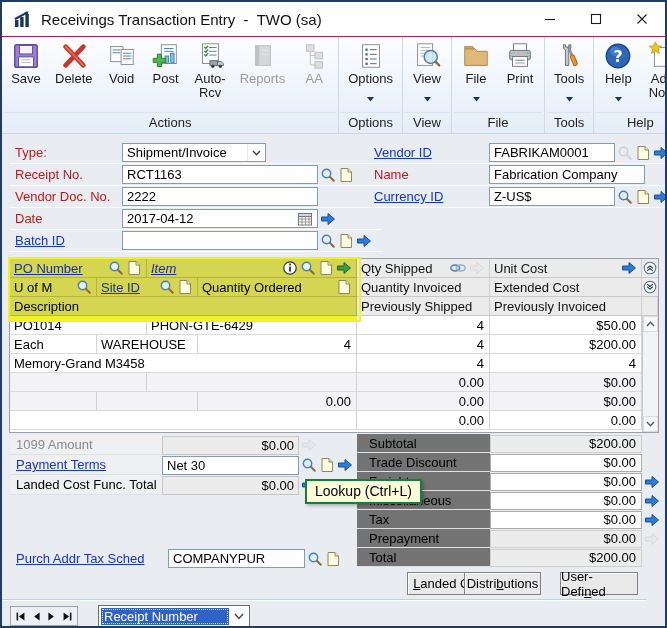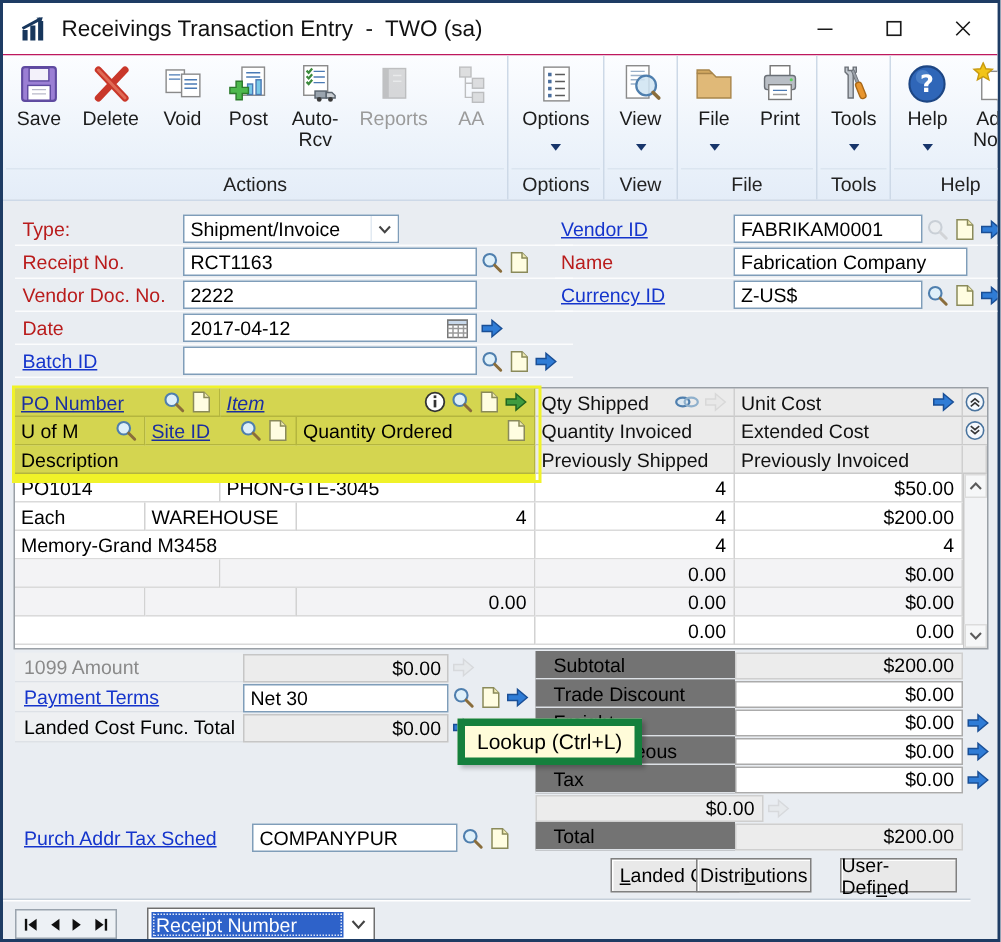--- a/index.html
+++ b/index.html
@@ -69,21 +69,21 @@
   .sl-lbl{box-sizing:border-box;width:152px;flex:0 0 152px;font-size:13px;padding-left:6px;background:#eef0f2;border-bottom:1px solid #dde1e6;align-self:stretch;display:flex;align-items:center;}
   .sl-val{box-sizing:border-box;width:137px;flex:0 0 137px;height:19px;font-size:13px;display:flex;align-items:center;}
   .gray-lbl{color:#8a8a8a;}
 
   .sum-right{position:absolute;left:355px;top:432px;width:312px;}
   .sr-row{display:flex;align-items:center;height:19px;}
   .sr-lbl{box-sizing:border-box;width:133px;flex:0 0 133px;font-size:13px;padding-left:12px;background:#737373;border-bottom:1px solid #dde1e6;align-self:stretch;display:flex;align-items:center;}
   .sr-val{box-sizing:border-box;width:152px;flex:0 0 152px;height:18px;font-size:13px;display:flex;align-items:center;justify-content:flex-end;padding-right:5px;background:#fff;border:1px solid #ababab;}
   .sr-val.ro{background:#ececec;border-color:#cfcfcf;}
 
-  .tooltip{position:absolute;left:303px;top:477px;z-index:50;background:#fffcd9;border:5px solid #15803d;font-size:14px;color:#000;padding:2px 8px 3px;box-shadow:2px 2px 3px rgba(0,0,0,.25);white-space:nowrap;}
+  .tooltip{position:absolute;left:303px;top:477px;z-index:50;background:#fffcd9;border:2px solid #15803d;font-size:14px;color:#000;padding:2px 8px 3px;box-shadow:2px 2px 3px rgba(0,0,0,.25);white-space:nowrap;}
 
   .tax-row{position:absolute;left:8px;top:546px;display:flex;align-items:center;height:21px;}
   .tax-row .lbl{width:152px;flex:0 0 152px;padding-left:6px;}
 
   .btn{position:absolute;top:570px;height:23px;box-sizing:border-box;background:#e9e9e9;border:1px solid #808080;box-shadow:inset 1px 1px 0 #fff;font-size:13px;display:flex;align-items:center;justify-content:center;cursor:default;}
   .accel{text-decoration:underline;}
 
   
   .bottombar{position:absolute;left:0;right:18px;top:598px;height:26px;border-top:1px solid #fff;box-shadow:0 -1px 0 #c5cfd9;}
   .navbox{position:absolute;left:8px;top:5px;width:68px;height:20px;box-sizing:border-box;border:1px solid #9aa4ae;background:#edf1f5;display:flex;align-items:center;justify-content:space-around;padding:0 2px;}
@@ -648,21 +648,21 @@
           <span>Previously Shipped</span>
         </div>
       <div class="gc gh" style="width:152px;">
           <span>Previously Invoiced</span>
         </div>
       <div class="gc gh" style="width:16px;padding:0;"></div>
     </div>
 
     <div class="grow brow">
       <div class="gc" style="width:137px;">PO1014</div>
-      <div class="gc" style="width:210px;">PHON-GTE-3045</div>
+      <div class="gc" style="width:210px;">PHON-GTE-6429</div>
       <div class="gc num" style="width:133px;">4</div>
       <div class="gc num" style="width:152px;">$50.00</div>
     </div>
 
     <div class="grow brow">
       <div class="gc" style="width:87px;">Each</div>
       <div class="gc" style="width:101px;">WAREHOUSE</div>
       <div class="gc num" style="width:159px;">4</div>
       <div class="gc num" style="width:133px;">4</div>
       <div class="gc num" style="width:152px;">$200.00</div>
@@ -786,20 +786,21 @@
     <div class="sr-row">
       <span class="sr-lbl">Tax</span>
       <span class="sr-val">$0.00</span>
       <span class="ic">
           <svg viewBox="0 0 16 16">
             <path d="M1.5 6 H8 V2.5 L14.5 8 L8 13.5 V10 H1.5 Z" fill="#2f7cd6" stroke="#1a4f96"></path>
           </svg>
         </span>
     </div>
     <div class="sr-row">
+      <span class="sr-lbl">Prepayment</span>
       <span class="sr-val ro">$0.00</span>
       <span class="ic dim">
           <svg viewBox="0 0 16 16">
             <path d="M1.5 6 H8 V2.5 L14.5 8 L8 13.5 V10 H1.5 Z" fill="#e4e4e4" stroke="#bdbdbd"></path>
           </svg>
         </span>
     </div>
     <div class="sr-row">
       <span class="sr-lbl">Total</span>
       <span class="sr-val ro">$200.00</span>

